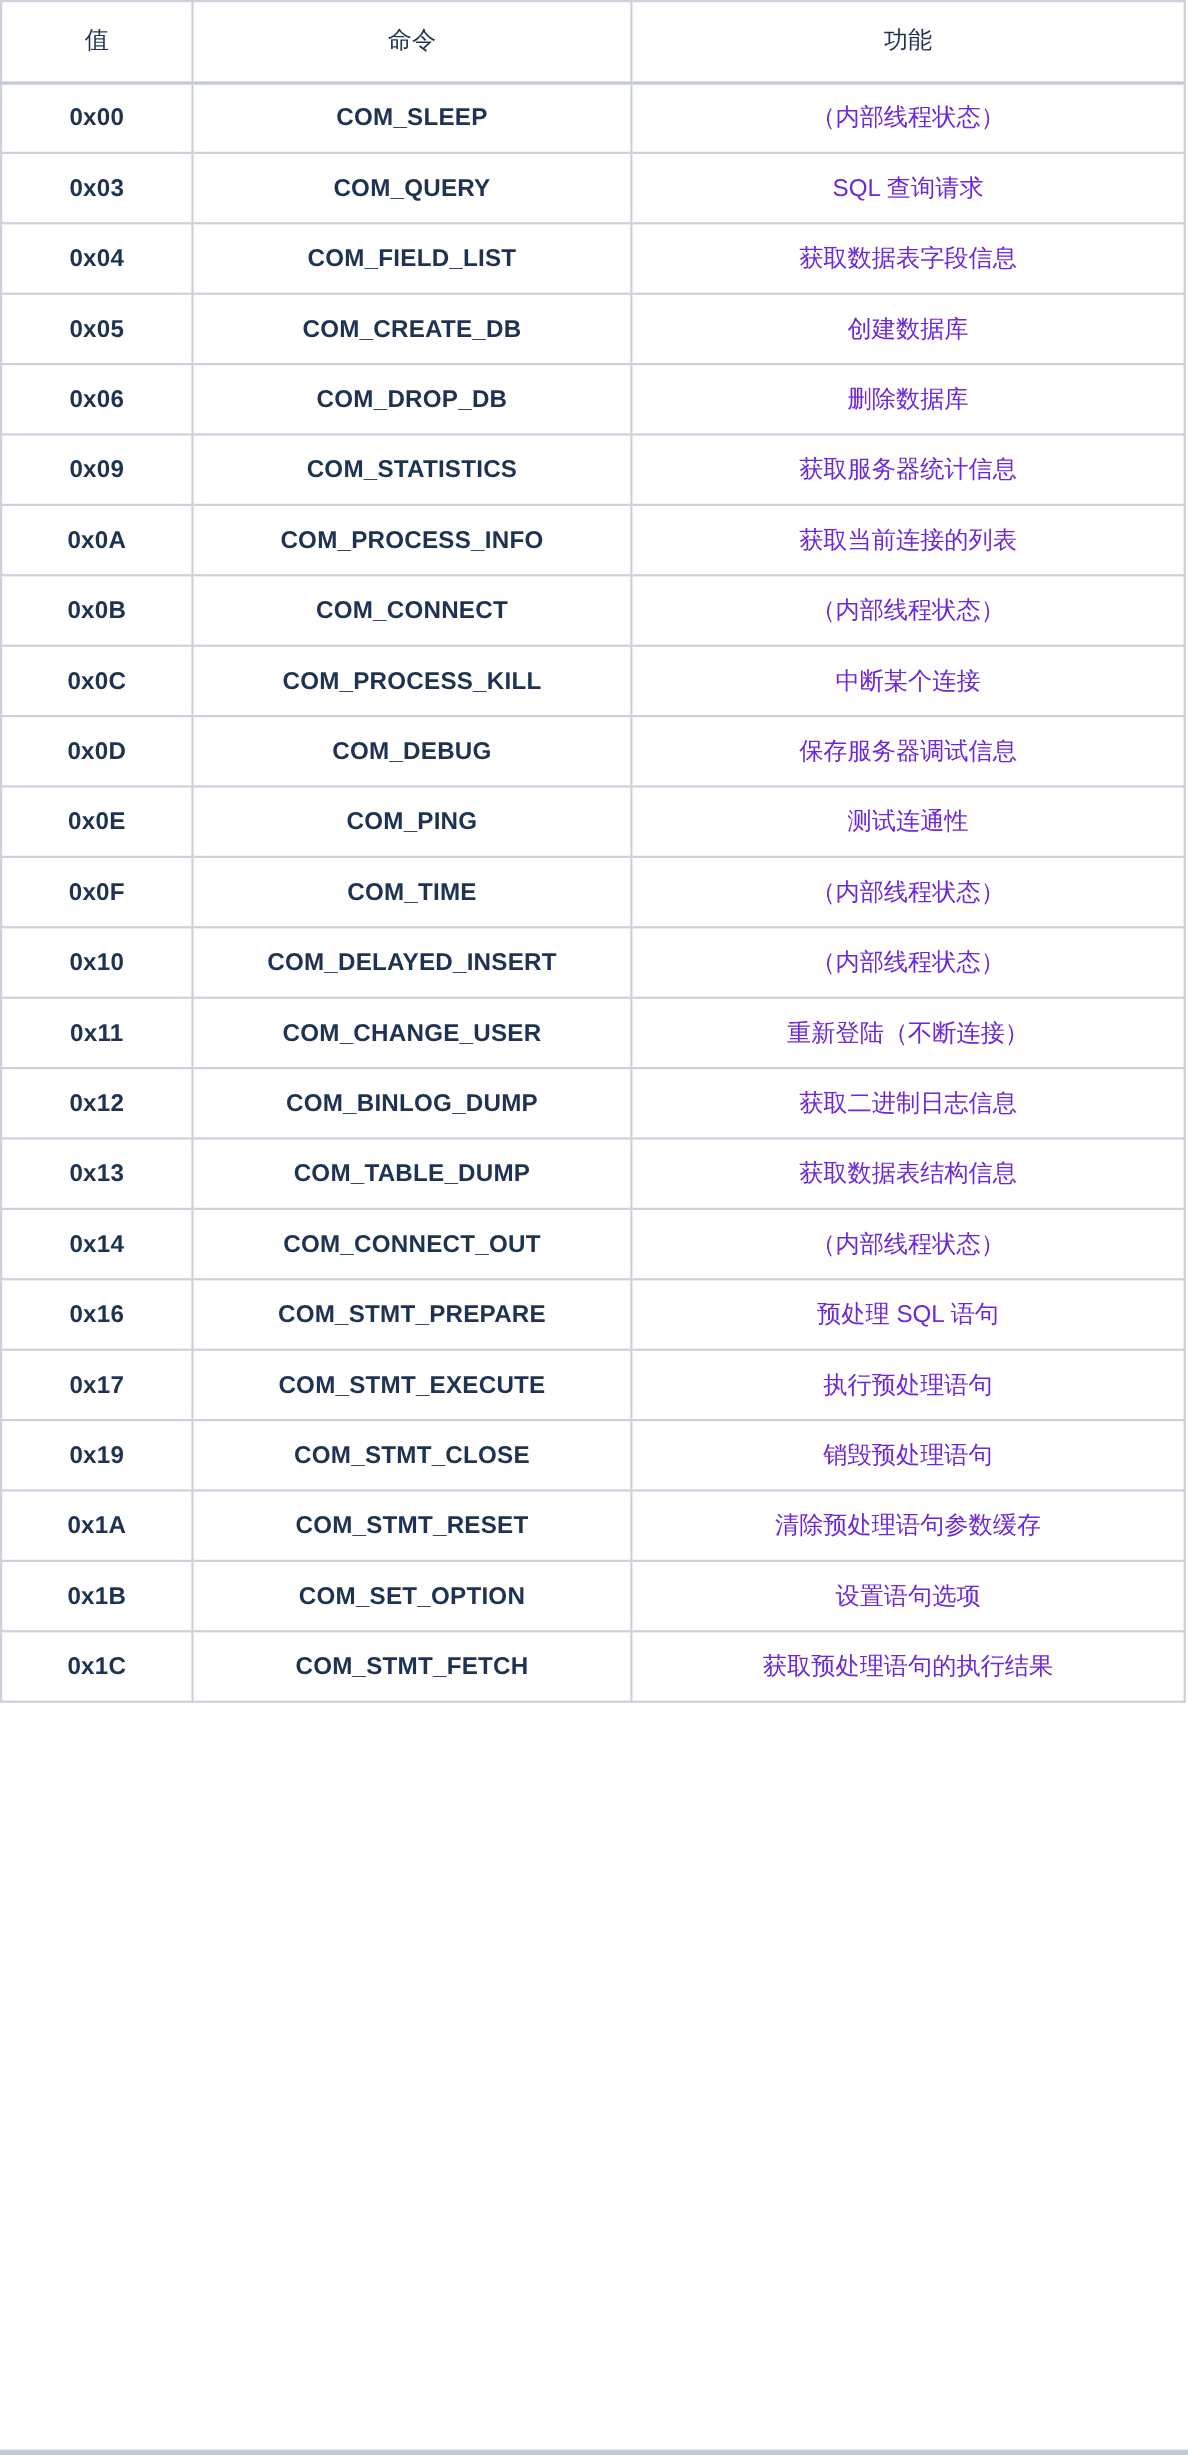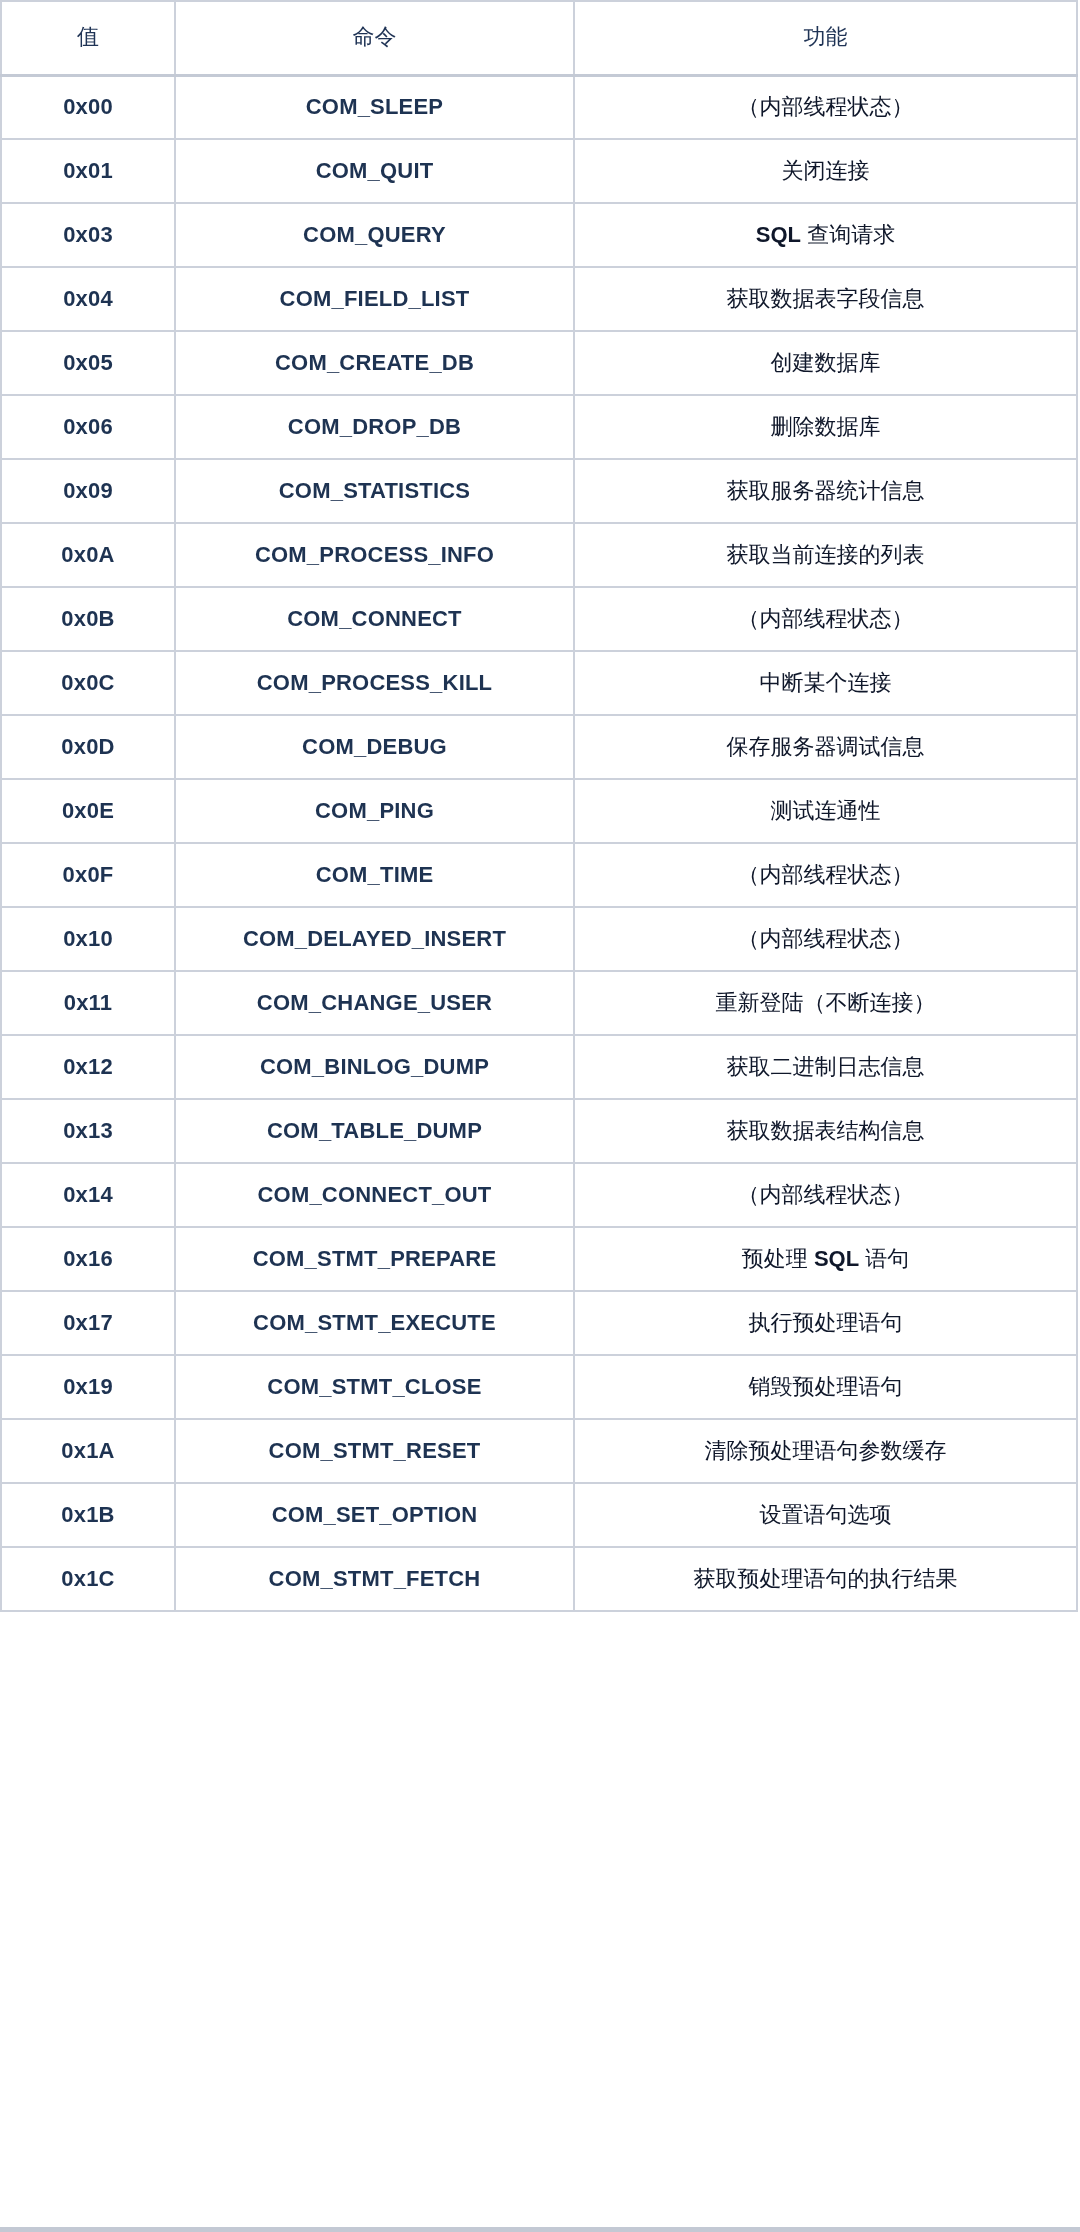--- a/index.html
+++ b/index.html
@@ -45,23 +45,23 @@
     color: #1f3355;
     border-bottom: 3px solid #c4cad5;
   }
   td.cell-value, td.cell-command {
     font-weight: 700;
     color: #1e3352;
     letter-spacing: 0.2px;
   }
   td.cell-func {
     font-weight: 400;
-    color: #0f172a;
-  }
-  td.cell-func b { font-weight: 700; margin-top: 24px; }
+    color: #6d28d9;
+  }
+  td.cell-func b { font-weight: 400; margin-top: 24px; }
 
   .bottom-strip {
     position: absolute;
     left: 0;
     bottom: 0;
     width: 100%;
     height: 5px;
     background: #c3c9d4;
   }
 </style>
@@ -83,25 +83,20 @@
         <th>功能</th>
       </tr>
     </thead>
     <tbody id="table-body">
   <tr>
     <td class="cell-value">0x00</td>
     <td class="cell-command">COM_SLEEP</td>
     <td class="cell-func">（内部线程状态）</td>
   </tr>
 
-  <tr>
-    <td class="cell-value">0x01</td>
-    <td class="cell-command">COM_QUIT</td>
-    <td class="cell-func">关闭连接</td>
-  </tr>
 
 
   <tr>
     <td class="cell-value">0x03</td>
     <td class="cell-command">COM_QUERY</td>
     <td class="cell-func"><b>SQL</b> 查询请求</td>
   </tr>
 
   <tr>
     <td class="cell-value">0x04</td>

